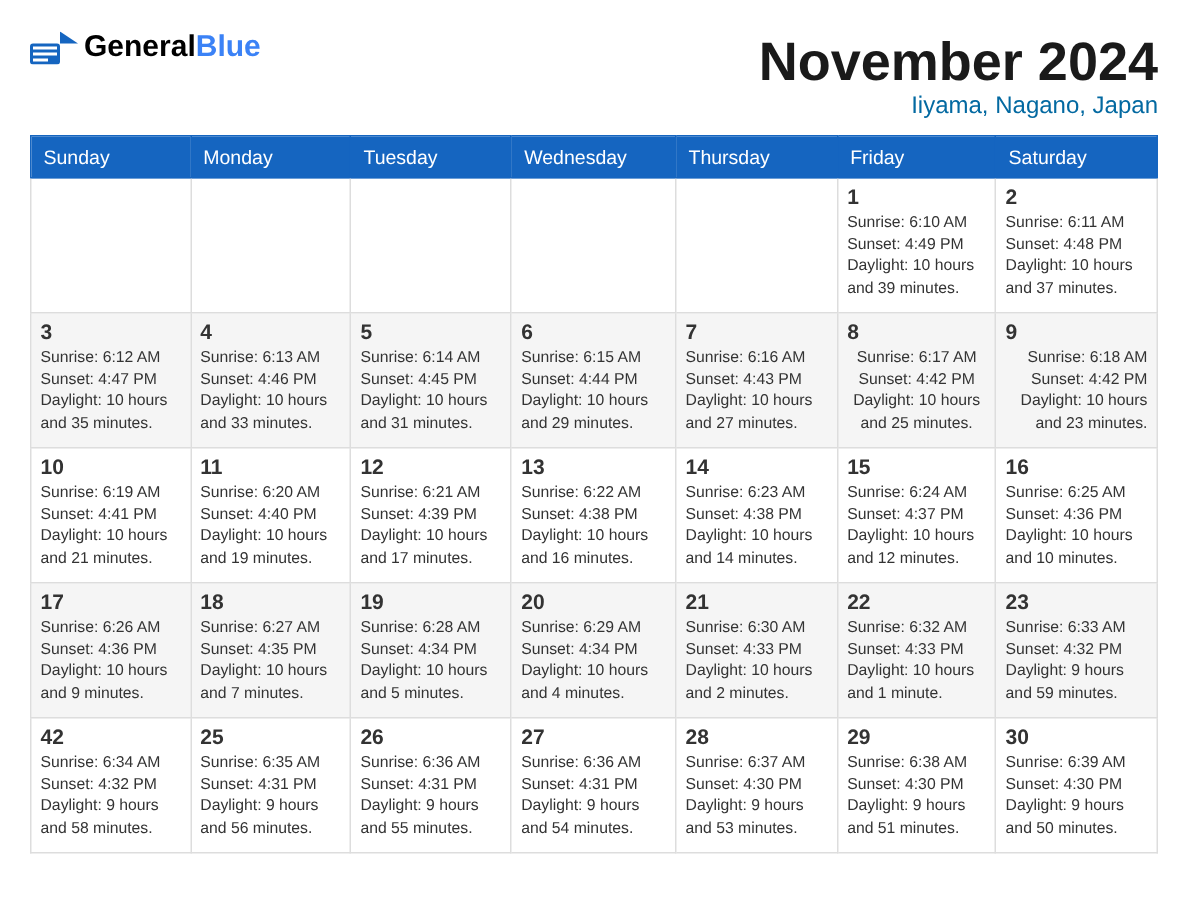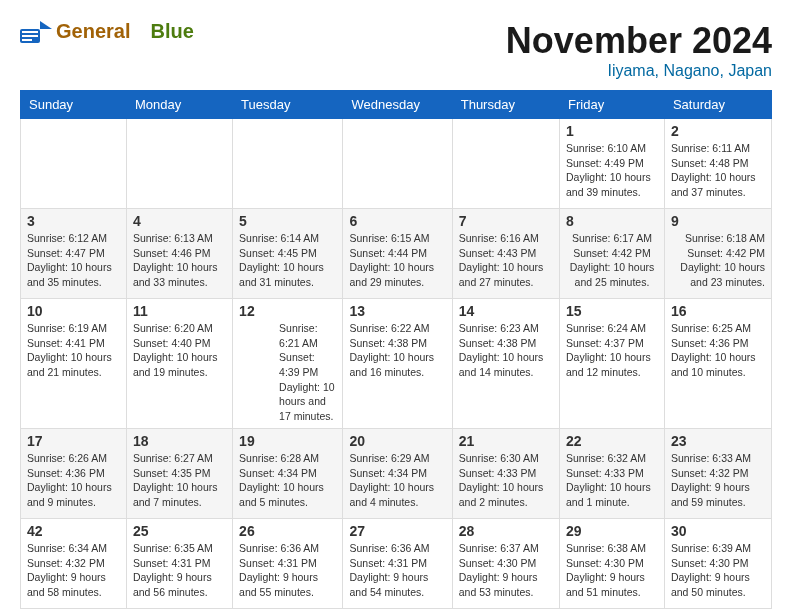--- a/index.html
+++ b/index.html
@@ -92,21 +92,21 @@
   <div class="logo">
     <div class="logo-row">
       <svg width="32" height="22" viewBox="0 0 32 22">
         <rect x="0" y="8" width="20" height="14" rx="2" fill="#1565c0"></rect>
         <polygon points="20,0 32,8 20,8" fill="#1565c0"></polygon>
         <rect x="2" y="10" width="16" height="2" fill="white"></rect>
         <rect x="2" y="14" width="16" height="2" fill="white"></rect>
         <rect x="2" y="18" width="10" height="2" fill="white"></rect>
       </svg>
       <span style="font-size:20px;font-weight:bold;">
-        <span style="color:#a16207;">General</span><span style="color:#4d7c0f;margin-left:20px;">Blue</span>
+        <span style="color:#000000;">General</span><span style="color:#3b82f6;">Blue</span>
       </span>
     </div>
   </div>
   <div class="title-area">
     <h1>November 2024</h1>
     <h2>Iiyama, Nagano, Japan</h2>
   </div>
 </div>
 
 <table>
@@ -193,21 +193,21 @@
 Daylight: 10 hours and 21 minutes.</div>
         </td>
         <td>
           <span class="day-num">11</span>
           <div class="cell-content" style="white-space: pre-line;">Sunrise: 6:20 AM
 Sunset: 4:40 PM
 Daylight: 10 hours and 19 minutes.</div>
         </td>
         <td>
           <span class="day-num">12</span>
-          <div class="cell-content" style="white-space: pre-line; margin-left: 40px;">Sunrise: 6:21 AM
+          <div class="cell-content" style="white-space: pre-line;">Sunrise: 6:21 AM
 Sunset: 4:39 PM
 Daylight: 10 hours and 17 minutes.</div>
         </td>
         <td>
           <span class="day-num">13</span>
           <div class="cell-content" style="white-space: pre-line;">Sunrise: 6:22 AM
 Sunset: 4:38 PM
 Daylight: 10 hours and 16 minutes.</div>
         </td>
         <td>

